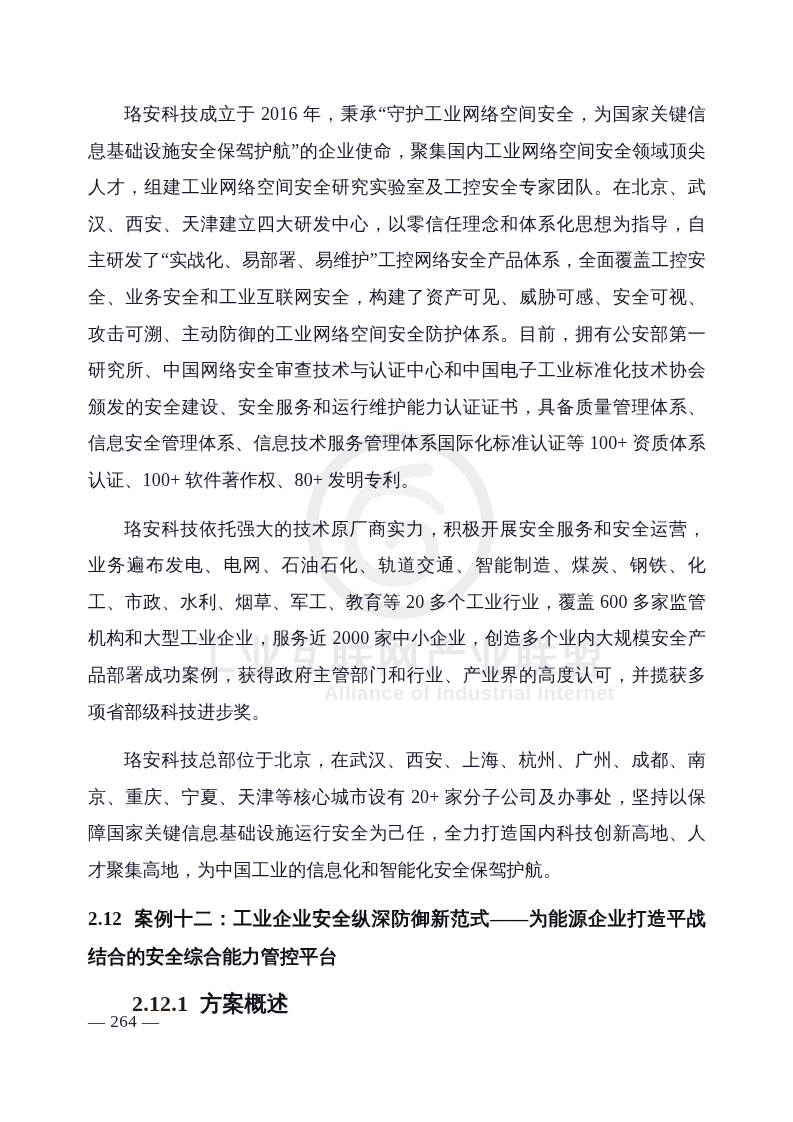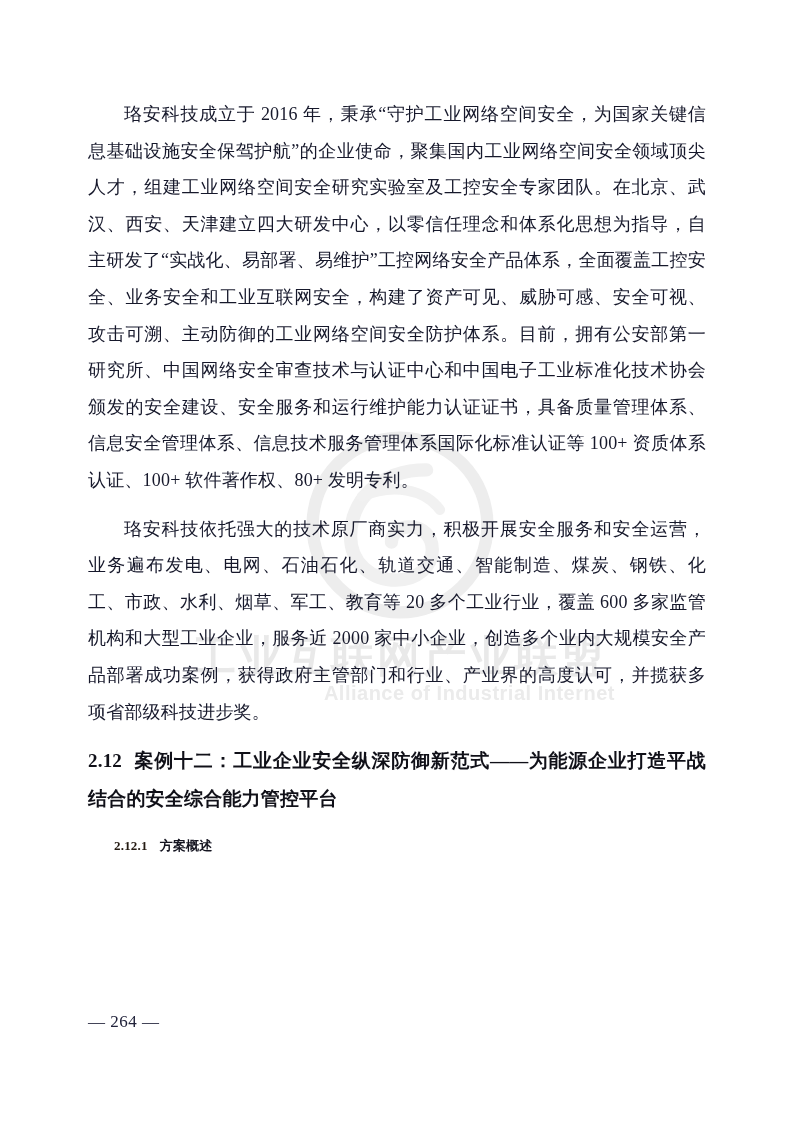--- a/index.html
+++ b/index.html
@@ -109,21 +109,21 @@
     text-justify: inter-ideograph;
     text-indent: 0;
     color: #101018;
     letter-spacing: 0.2px;
   }
   h2.sec-title .num { margin-right: 12px; }
 
   h3.sub-title {
     margin: 10px 0 0 0;
     padding-left: 2em;
-    font-size: 13px;
+    font-size: 22px;
     line-height: 36px;
     font-weight: 700;
     color: #141420;
     letter-spacing: 0.2px;
   }
   h3.sub-title .num { margin-right: 12px; color: #241a12; }
 
   
   .page-number {
     position: absolute;
@@ -155,20 +155,21 @@
       <div class="wm-en">Alliance of Industrial Internet</div>
     </div>
   </div>
 
   <div class="content">
 
     <p class="body-par">珞安科技成立于 2016 年，秉承“守护工业网络空间安全，为国家关键信息基础设施安全保驾护航”的企业使命，聚集国内工业网络空间安全领域顶尖人才，组建工业网络空间安全研究实验室及工控安全专家团队。在北京、武汉、西安、天津建立四大研发中心，以零信任理念和体系化思想为指导，自主研发了“实战化、易部署、易维护”工控网络安全产品体系，全面覆盖工控安全、业务安全和工业互联网安全，构建了资产可见、威胁可感、安全可视、攻击可溯、主动防御的工业网络空间安全防护体系。目前，拥有公安部第一研究所、中国网络安全审查技术与认证中心和中国电子工业标准化技术协会颁发的安全建设、安全服务和运行维护能力认证证书，具备质量管理体系、信息安全管理体系、信息技术服务管理体系国际化标准认证等 100+ 资质体系认证、100+ 软件著作权、80+ 发明专利。</p>
 
     <p class="body-par">珞安科技依托强大的技术原厂商实力，积极开展安全服务和安全运营，业务遍布发电、电网、石油石化、轨道交通、智能制造、煤炭、钢铁、化工、市政、水利、烟草、军工、教育等 20 多个工业行业，覆盖 600 多家监管机构和大型工业企业，服务近 2000 家中小企业，创造多个业内大规模安全产品部署成功案例，获得政府主管部门和行业、产业界的高度认可，并揽获多项省部级科技进步奖。</p>
 
+    <p class="body-par">珞安科技总部位于北京，在武汉、西安、上海、杭州、广州、成都、南京、重庆、宁夏、天津等核心城市设有 20+ 家分子公司及办事处，坚持以保障国家关键信息基础设施运行安全为己任，全力打造国内科技创新高地、人才聚集高地，为中国工业的信息化和智能化安全保驾护航。</p>
 
     <h2 class="sec-title">
       <span class="num">2.12</span><span>案例十二：工业企业安全纵深防御新范式——为能源企业打造平战结合的安全综合能力管控平台</span>
     </h2>
 
     <h3 class="sub-title">
       <span class="num">2.12.1</span><span>方案概述</span>
     </h3>
 
   </div>

